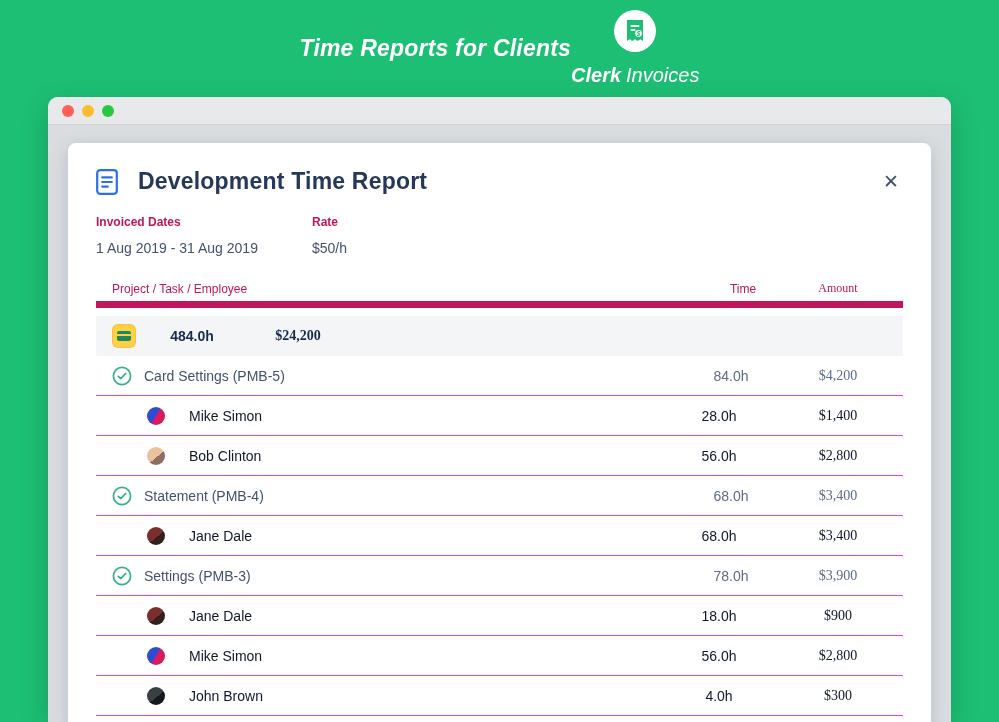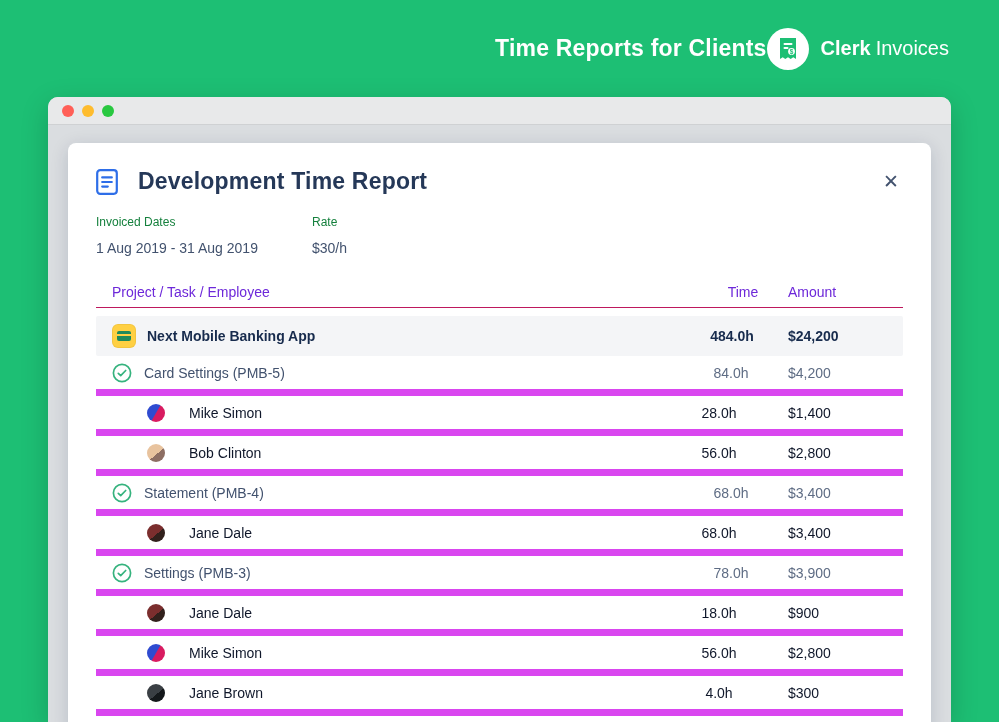--- a/index.html
+++ b/index.html
@@ -5,24 +5,24 @@
   * { box-sizing: border-box; }
   html,body { margin:0; padding:0; }
   body {
     width:999px; height:722px; overflow:hidden; position:relative;
     background:#1dbf74;
     font-family:"Liberation Sans", sans-serif;
   }
 
   
   .topbar {
-    height:97px; padding:0 50px; display:flex; align-items:center; justify-content:flex-end;
+    height:97px; padding:0 50px; display:flex; align-items:center; justify-content:center;font-style:italic;
   }
   .page-title { margin:0; font-size:23px; font-weight:700; color:#ffffff; letter-spacing:.2px; }
-  .brand { display:flex; align-items:center; gap:12px; }
+  .brand { display:flex; align-items:center; gap:12px;flex-direction:column; }
   .brand-logo {
     width:42px; height:42px; border-radius:50%; background:#ffffff;
     display:flex; align-items:center; justify-content:center; flex:0 0 auto;
   }
   .brand-name { font-size:20px; color:#ffffff; }
   .brand-name b { font-weight:700; margin-right:5px; }
 
   
   .window {
     position:absolute; left:48px; right:48px; top:97px; bottom:0;
@@ -49,36 +49,36 @@
   .modal-header { display:flex; align-items:center; gap:20px; padding-top:25px; }
   .doc-icon { display:flex; flex:0 0 auto; }
   .modal-title { margin:0; font-size:23px; font-weight:700; color:#253858; letter-spacing:.2px; }
   .close-btn {
     margin-left:auto; background:none; border:0; padding:4px; cursor:pointer;
     font-size:19px; line-height:1; color:#42526e;
   }
 
   .meta { display:flex; margin-top:20px; }
   .meta-item:first-child { width:216px; }
-  .meta-label { font-size:12px; color:#15803d; }
+  .meta-label { font-size:12px; color:#be185d;font-weight:bold; }
   .meta-value { font-size:14px; color:#42526e; margin-top:11px; }
 
   
   .table { margin-top:20px; }
   .thead {
     display:flex; align-items:center; height:32px; padding-left:16px; padding-right:15px;
-    border-bottom:1px solid #be185d; font-size:14px; color:#6d28d9;
+    border-bottom:7px solid #be185d; font-size:12px; color:#be185d;
   }
   .col-name { flex:1; min-width:0; }
   .col-time { width:90px; text-align:center; }
-  .col-amount { width:100px; text-align:left; }
+  .col-amount { width:100px; text-align:center;font-family:Liberation Serif, serif; }
 
   .row {
     display:flex; align-items:center; height:40px; padding-right:15px;
-    border-bottom:7px solid #d946ef; font-size:14px;
+    border-bottom:1px solid #d946ef; font-size:14px;
   }
   .row.project {
     margin-top:8px; padding-left:16px; gap:11px; background:#f4f5f7; border-bottom:0; border-radius:2px;
     color:#172b4d; font-weight:700;
   }
   .row.task { padding-left:16px; gap:12px; color:#42526e; }
   .row.task .col-time, .row.task .col-amount { color:#5e6c84; }
   .row.employee { padding-left:51px; gap:24px; color:#0f172a; }
 
   .app-icon {
@@ -137,36 +137,35 @@
       <button class="close-btn">✕</button>
     </div>
 
     <div class="meta">
       <div class="meta-item">
         <div class="meta-label">Invoiced Dates</div>
         <div class="meta-value">1 Aug 2019 - 31 Aug 2019</div>
       </div>
       <div class="meta-item">
         <div class="meta-label">Rate</div>
-        <div class="meta-value">$30/h</div>
+        <div class="meta-value">$50/h</div>
       </div>
     </div>
 
     <div class="table">
       <div class="thead">
         <span class="col-name">Project / Task / Employee</span>
         <span class="col-time">Time</span>
         <span class="col-amount">Amount</span>
       </div>
 
       <div class="row project">
         <span class="app-icon">
             <span class="card"></span>
           </span>
-        <span class="col-name">Next Mobile Banking App</span>
         <span class="col-time">484.0h</span>
         <span class="col-amount">$24,200</span>
       </div>
 
       <div class="row task">
         <span class="check-icon">
           <svg width="20" height="20" viewBox="0 0 20 20">
               <circle cx="10" cy="10" r="8.6" fill="none" stroke="#36b37e" stroke-width="1.7"></circle>
               <path d="M6.3 10.3l2.4 2.4 5-5.2" fill="none" stroke="#36b37e" stroke-width="1.7" stroke-linecap="round" stroke-linejoin="round"></path>
             </svg>
@@ -230,19 +229,19 @@
 
       <div class="row employee">
         <span class="avatar av-mike"></span>
         <span class="col-name">Mike Simon</span>
         <span class="col-time">56.0h</span>
         <span class="col-amount">$2,800</span>
       </div>
 
       <div class="row employee">
         <span class="avatar av-john"></span>
-        <span class="col-name">Jane Brown</span>
+        <span class="col-name">John Brown</span>
         <span class="col-time">4.0h</span>
         <span class="col-amount">$300</span>
       </div>
     </div>
   </section>
 </div>
 
 </body></html>

